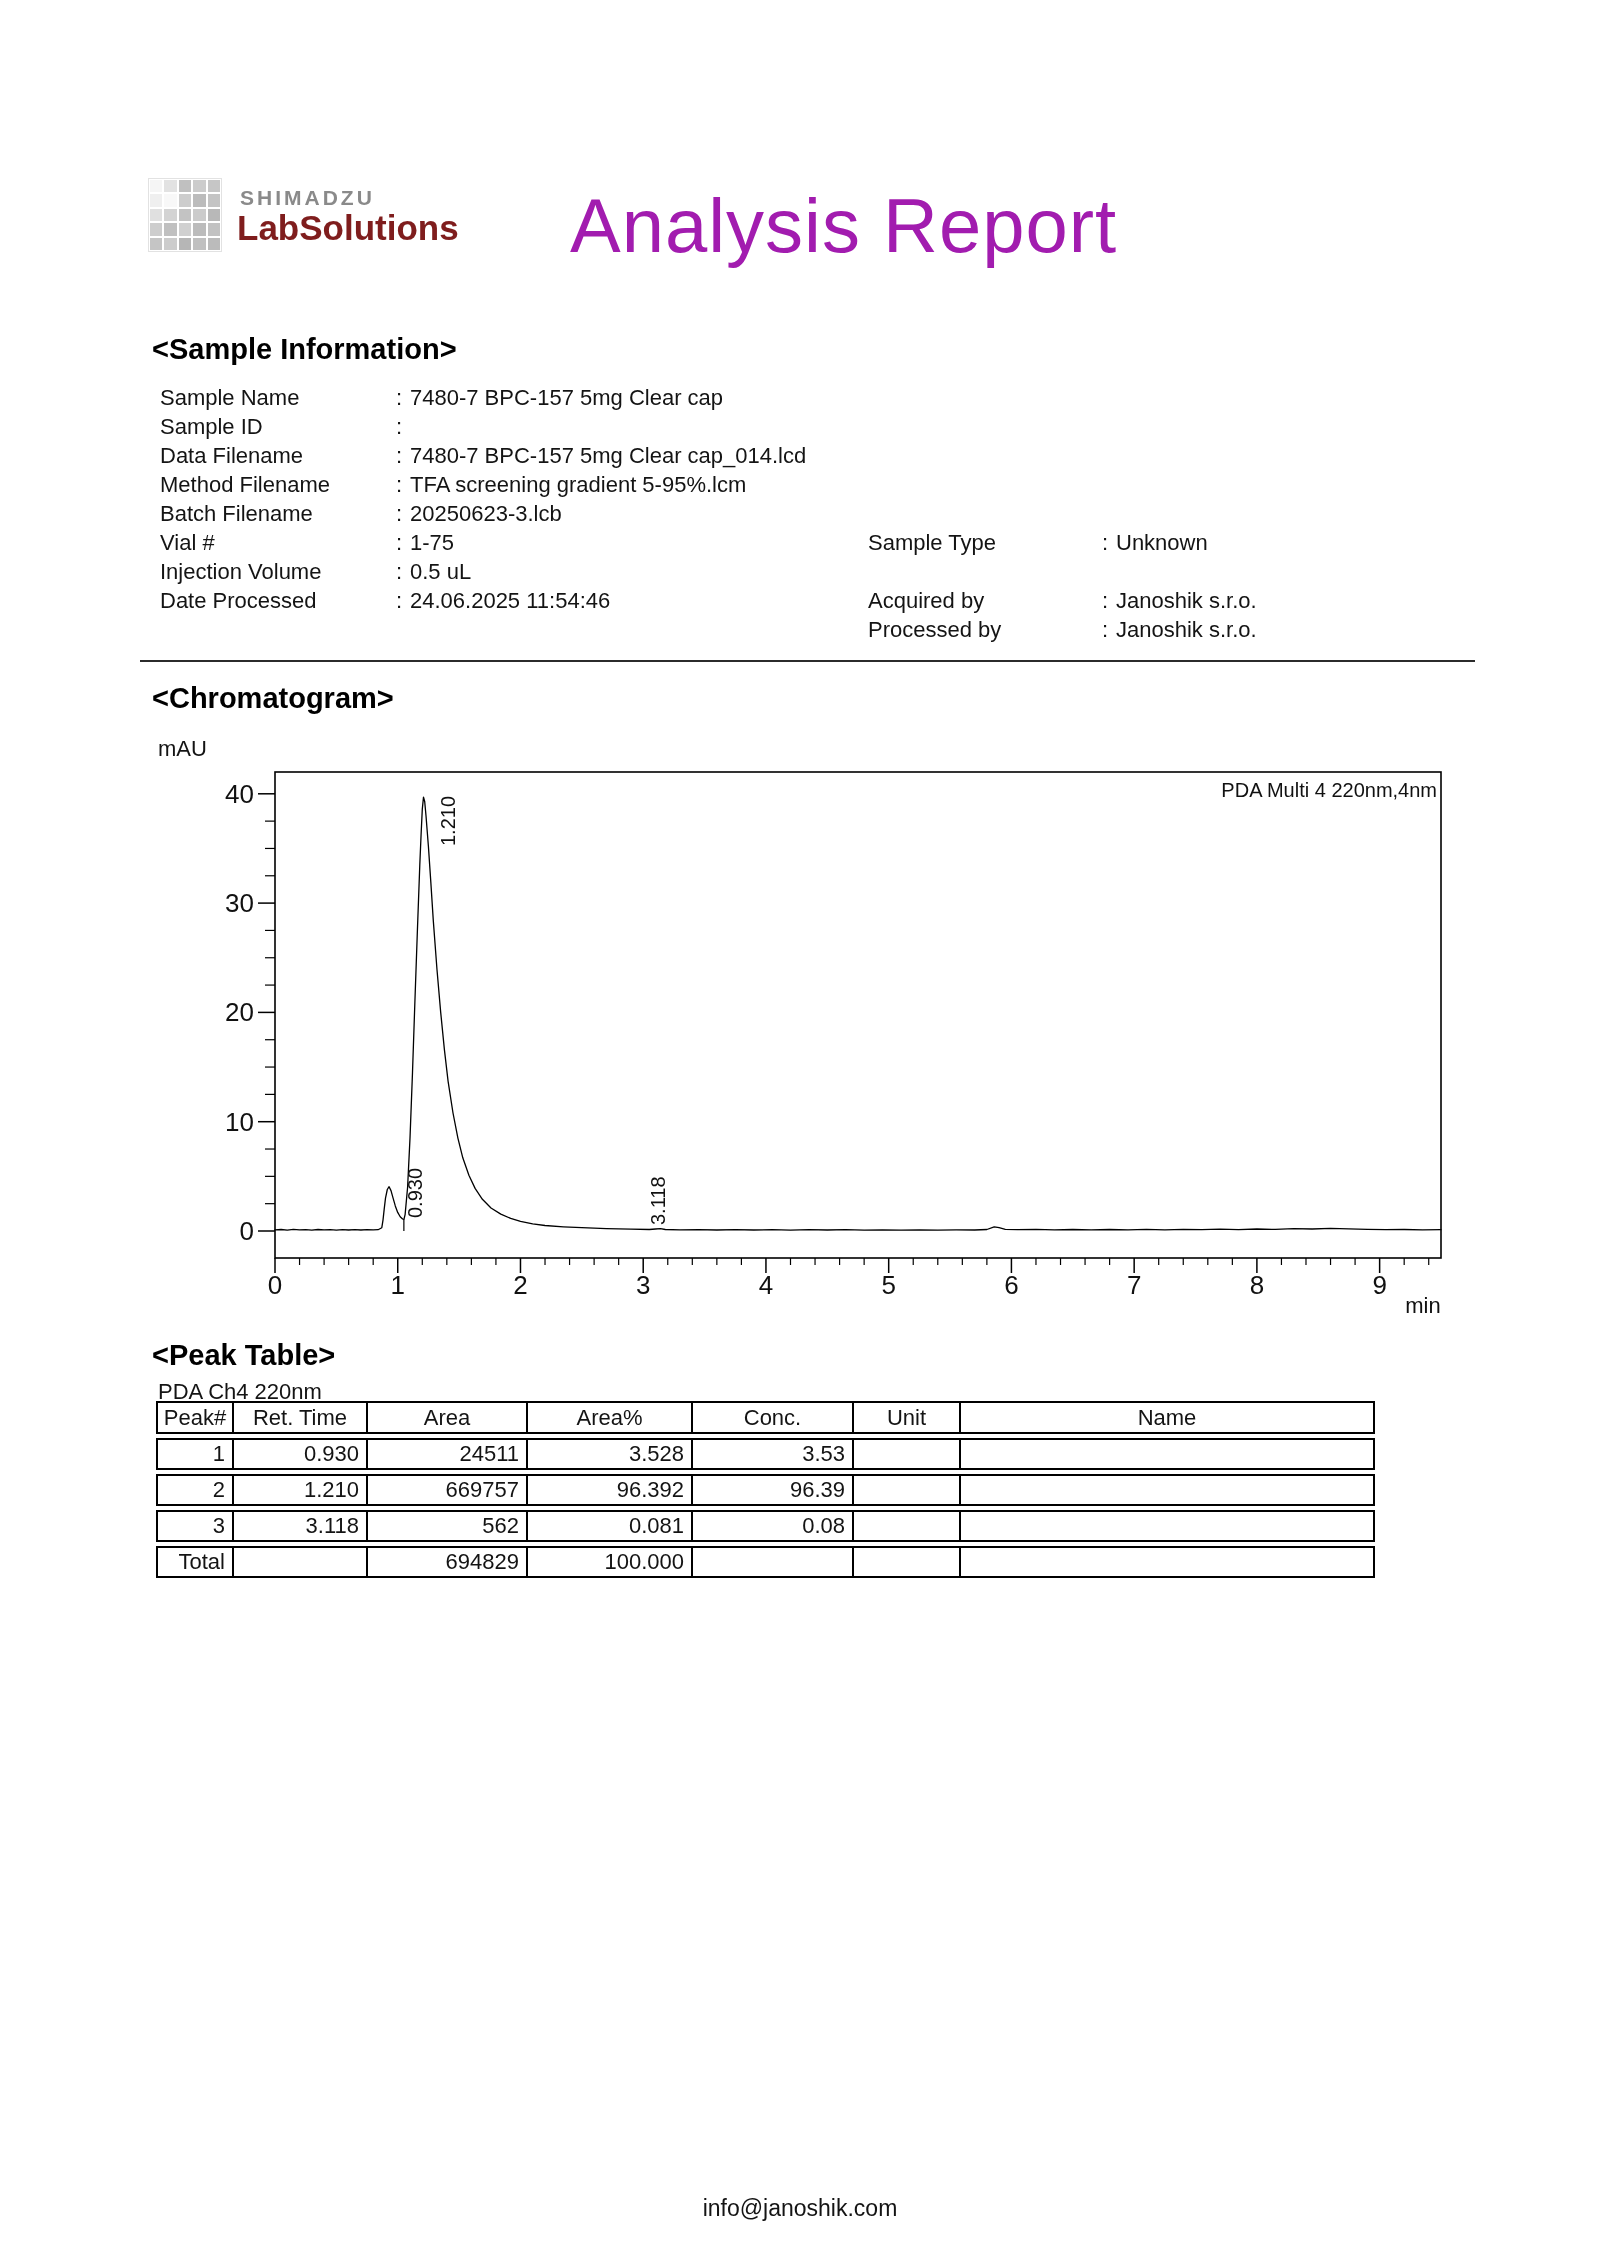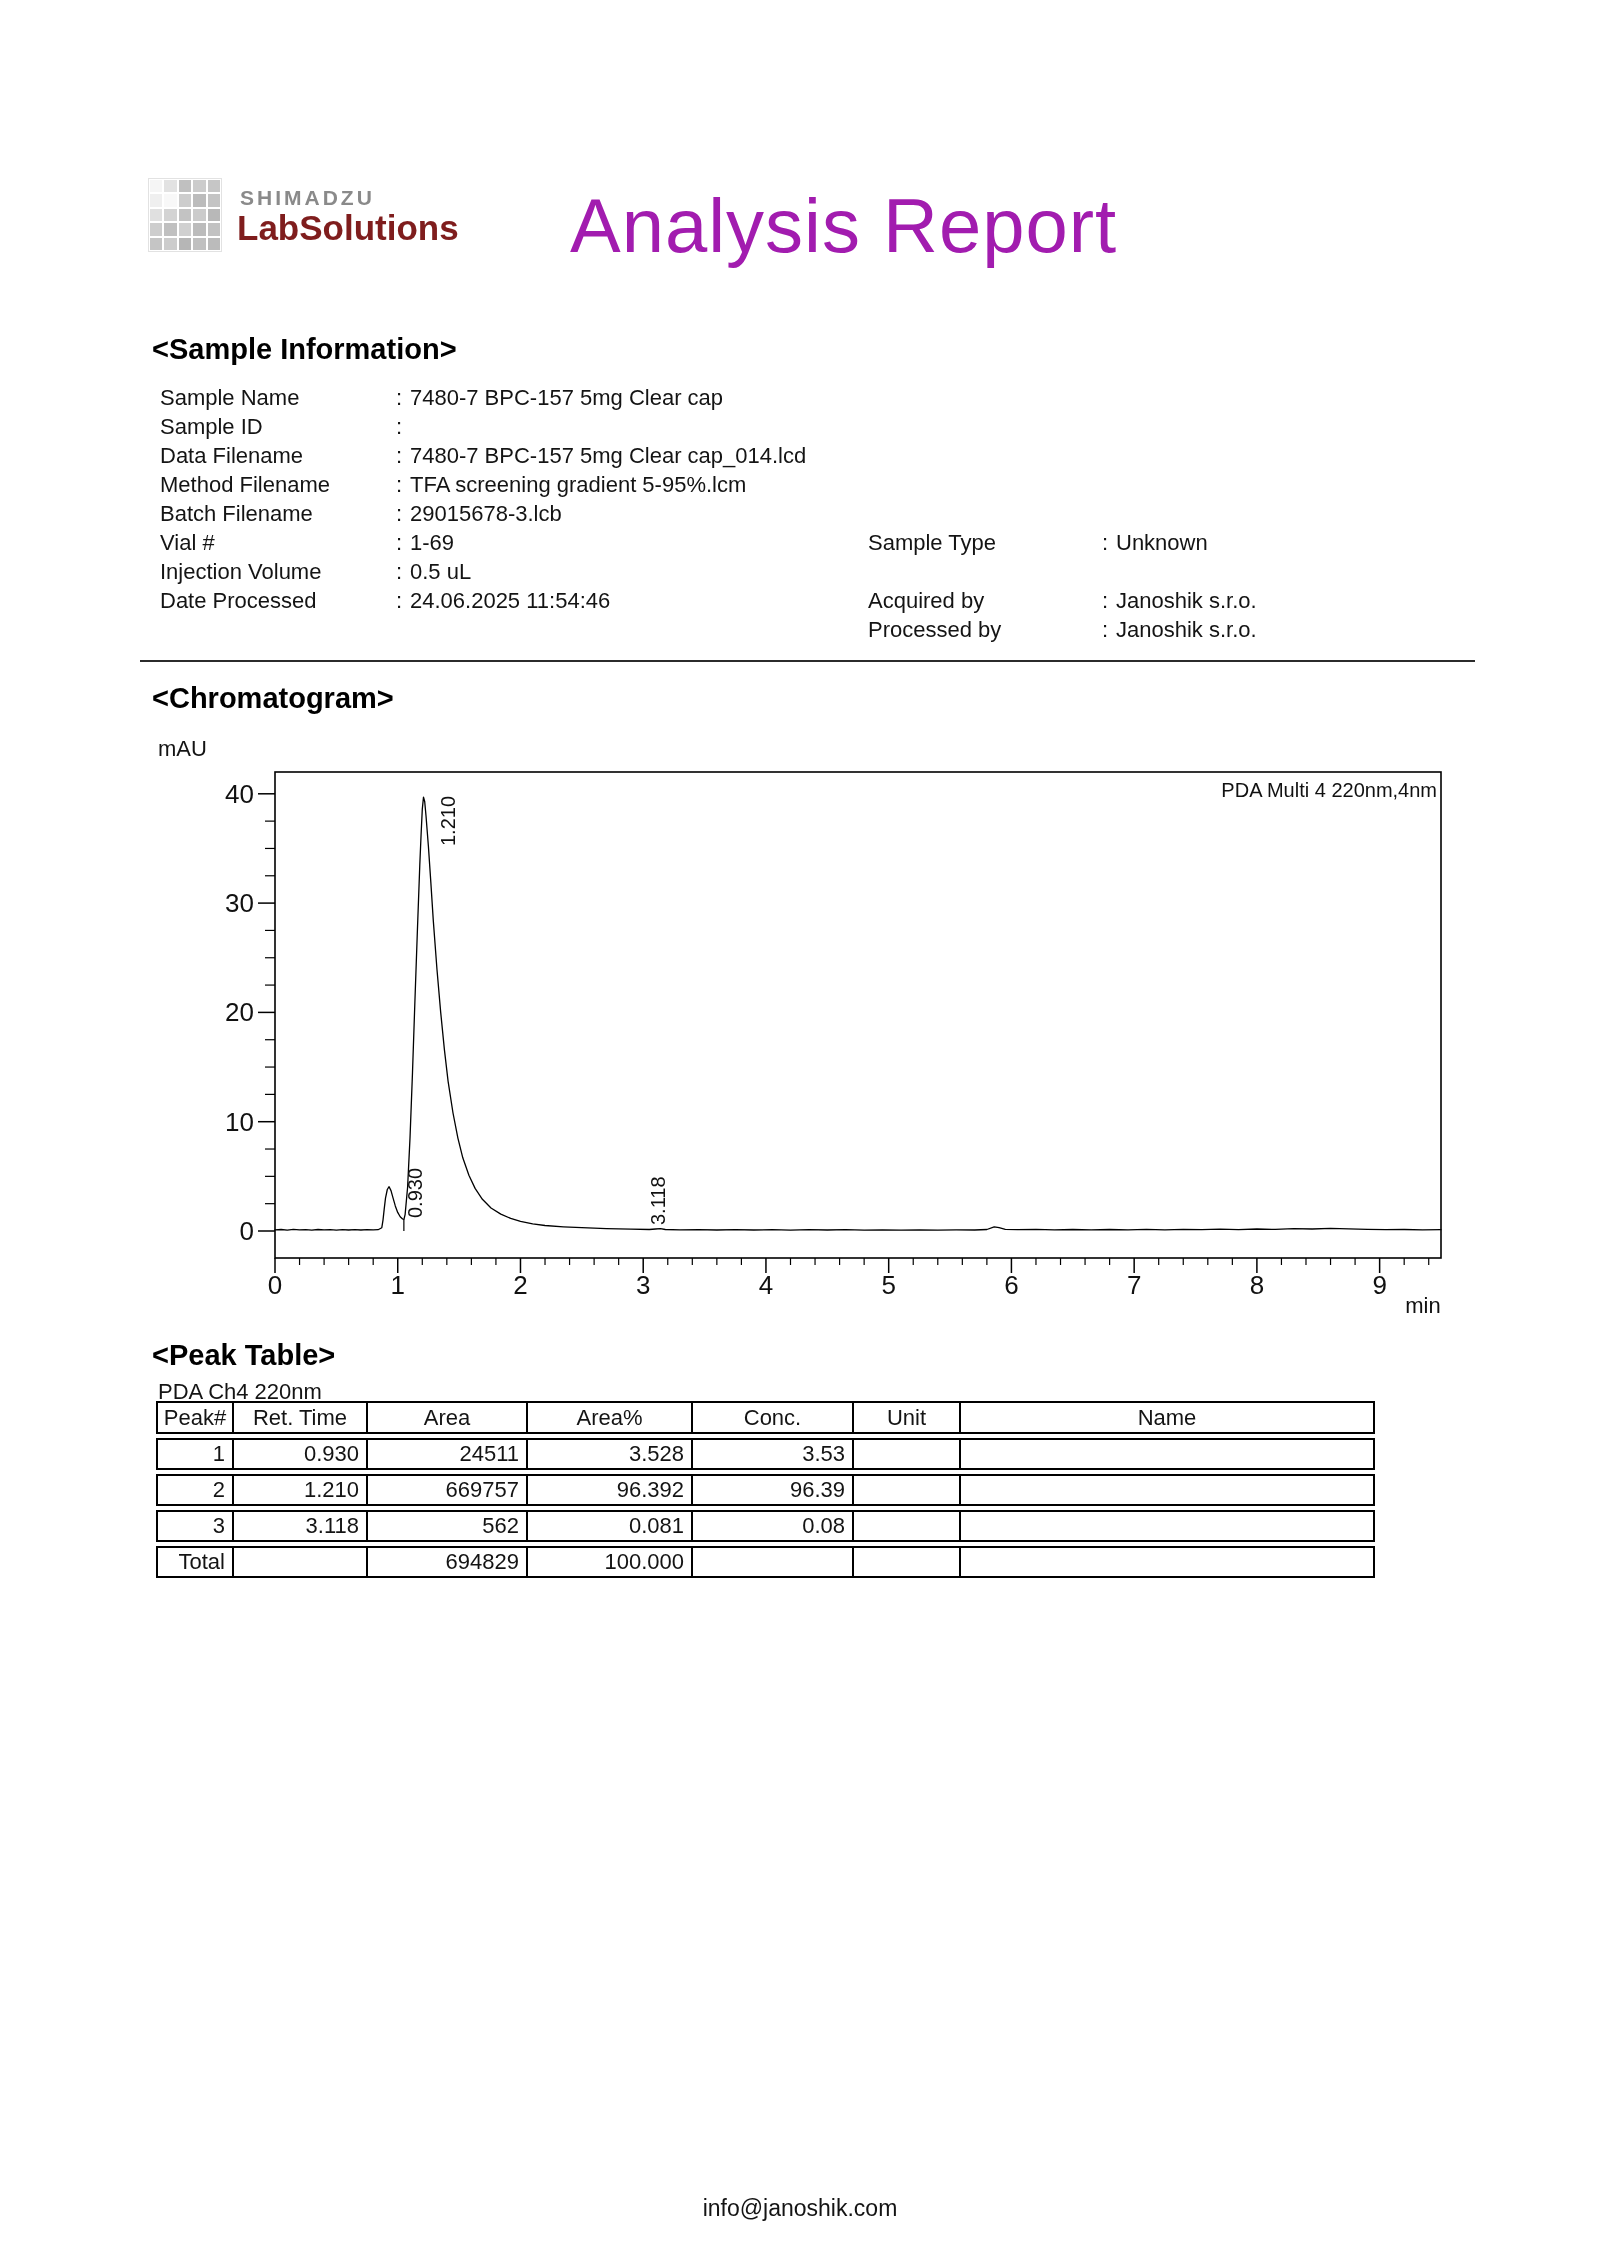--- a/index.html
+++ b/index.html
@@ -94,22 +94,22 @@
   <div class="brand-line1">SHIMADZU</div>
   <div class="brand-line2">LabSolutions</div>
   <div class="report-title">Analysis Report</div>
 
   <div class="section-title" id="si-title">&lt;Sample Information&gt;</div>
   <div class="si-left" id="si-left">
       <div class="si-row"><span class="si-label">Sample Name</span><span class="si-colon">:</span><span class="si-value">7480-7 BPC-157 5mg Clear cap</span></div>
       <div class="si-row"><span class="si-label">Sample ID</span><span class="si-colon">:</span><span class="si-value"></span></div>
       <div class="si-row"><span class="si-label">Data Filename</span><span class="si-colon">:</span><span class="si-value">7480-7 BPC-157 5mg Clear cap_014.lcd</span></div>
       <div class="si-row"><span class="si-label">Method Filename</span><span class="si-colon">:</span><span class="si-value">TFA screening gradient 5-95%.lcm</span></div>
-      <div class="si-row"><span class="si-label">Batch Filename</span><span class="si-colon">:</span><span class="si-value">29015678-3.lcb</span></div>
-      <div class="si-row"><span class="si-label">Vial #</span><span class="si-colon">:</span><span class="si-value">1-69</span></div>
+      <div class="si-row"><span class="si-label">Batch Filename</span><span class="si-colon">:</span><span class="si-value">20250623-3.lcb</span></div>
+      <div class="si-row"><span class="si-label">Vial #</span><span class="si-colon">:</span><span class="si-value">1-75</span></div>
       <div class="si-row"><span class="si-label">Injection Volume</span><span class="si-colon">:</span><span class="si-value">0.5 uL</span></div>
       <div class="si-row"><span class="si-label">Date Processed</span><span class="si-colon">:</span><span class="si-value">24.06.2025 11:54:46</span></div>
     </div>
   <div class="si-right" id="si-right">
       <div class="si-row" style="top: 145px;"><span class="si-label">Sample Type</span><span class="si-colon">:</span><span class="si-value">Unknown</span></div>
       <div class="si-row" style="top: 203px;"><span class="si-label">Acquired by</span><span class="si-colon">:</span><span class="si-value">Janoshik s.r.o.</span></div>
       <div class="si-row" style="top: 232px;"><span class="si-label">Processed by</span><span class="si-colon">:</span><span class="si-value">Janoshik s.r.o.</span></div>
     </div>
 
   <div class="divider"></div>

